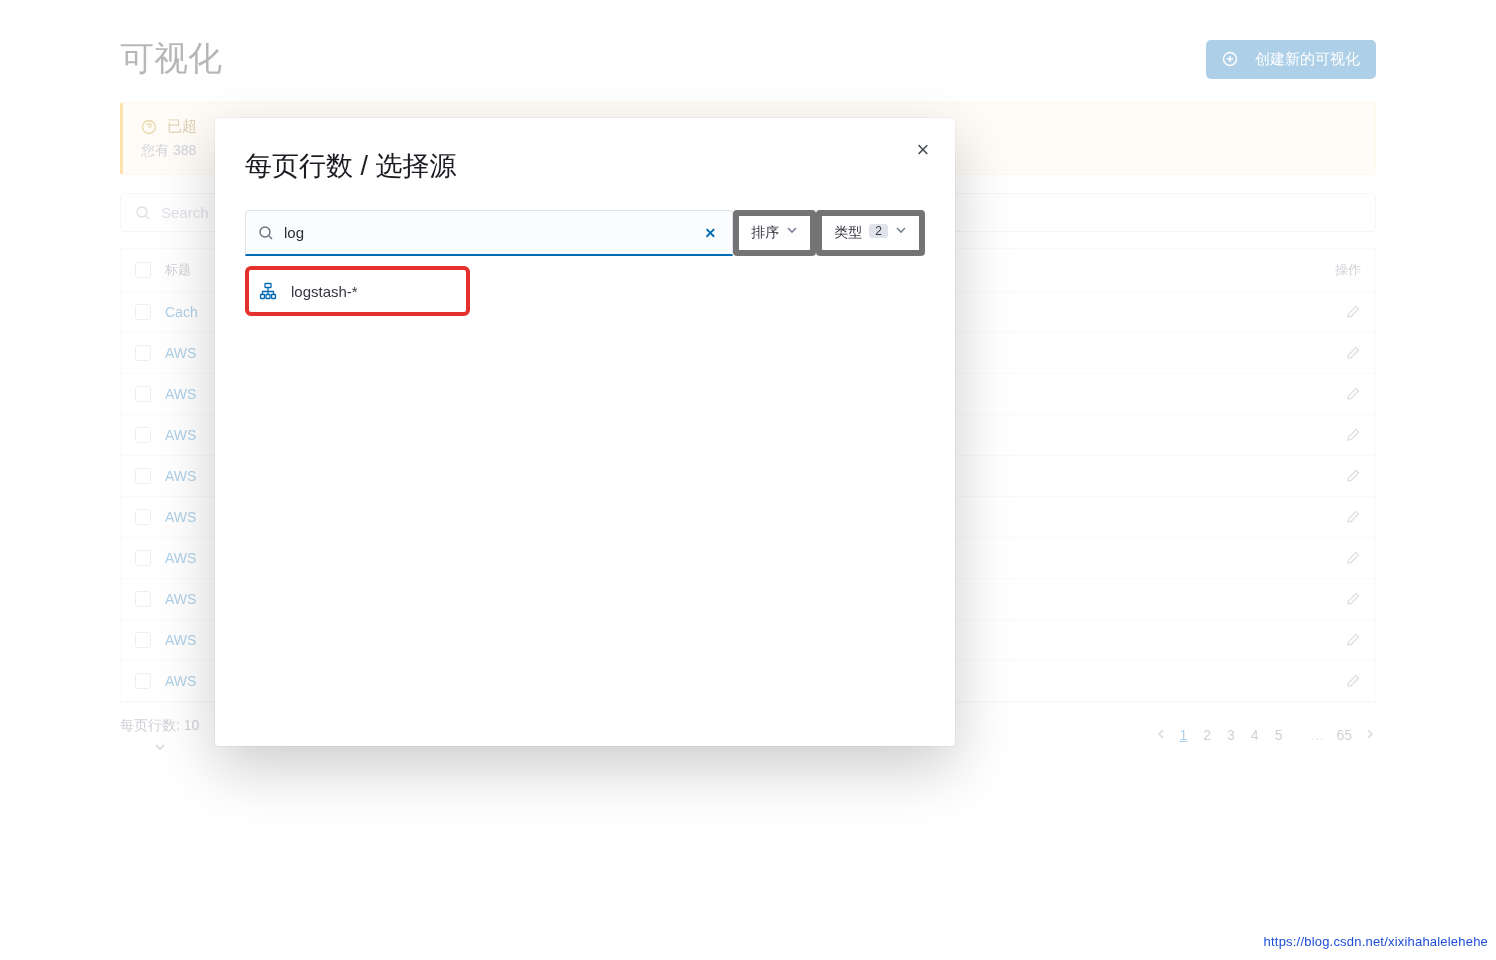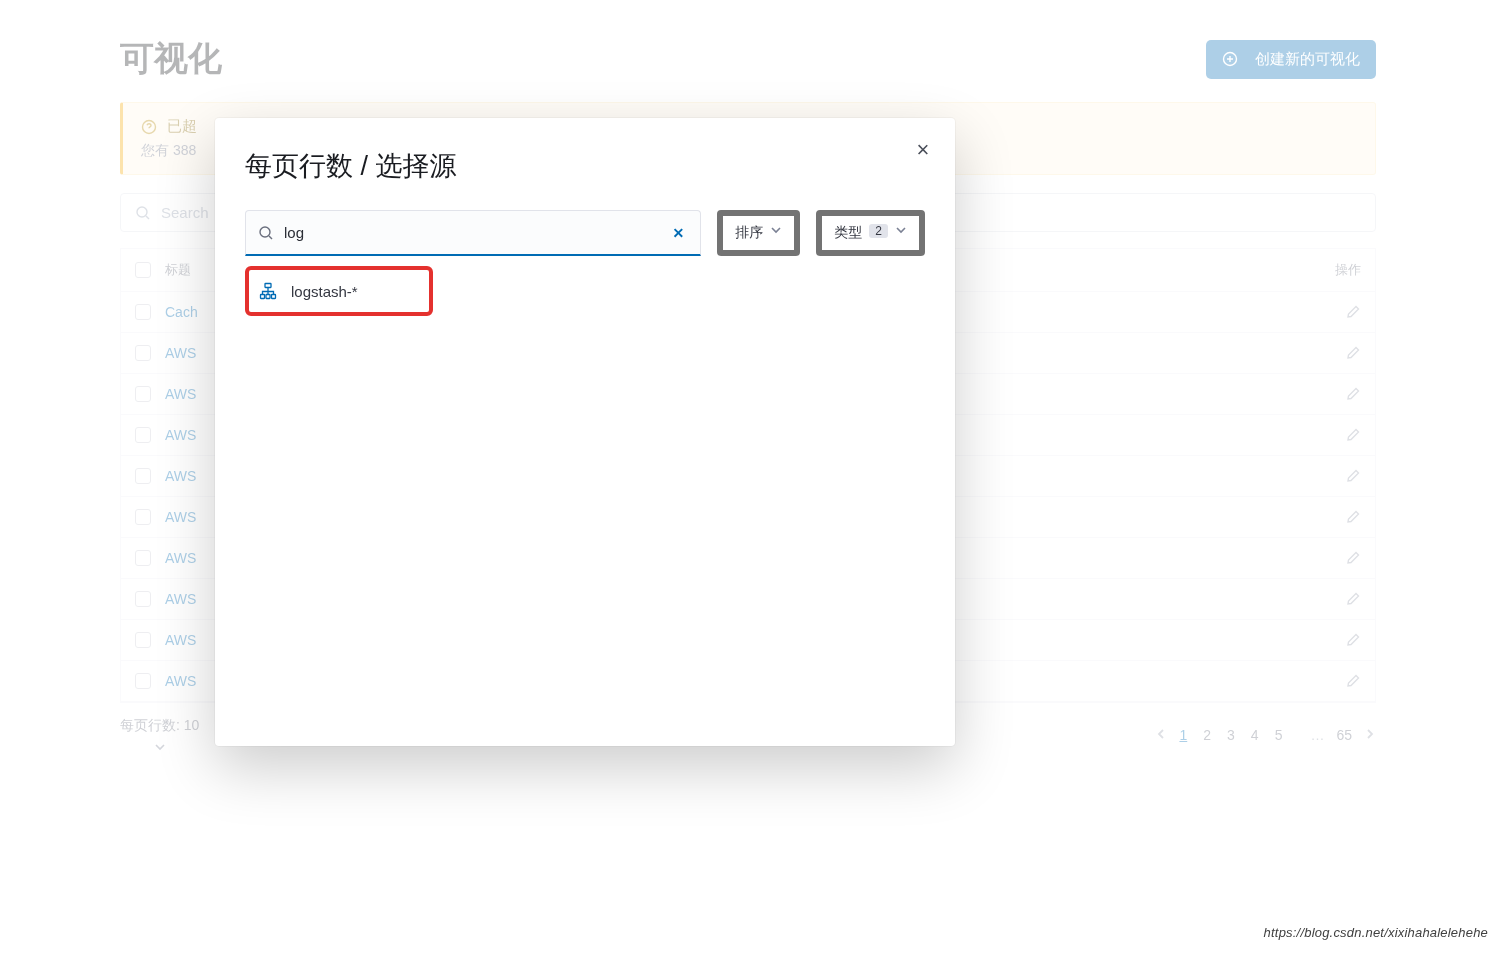--- a/index.html
+++ b/index.html
@@ -16,21 +16,21 @@
     }
     .header-row {
       display: flex;
       justify-content: space-between;
       align-items: center;
       margin-bottom: 20px;
     }
     .page-title {
       font-size: 34px;
       color: #1a1c21;
-      font-weight: 700;
+      font-weight: 400;
     }
     .create-btn {
       background: #006bb4;
       color: #fff;
       border: none;
       border-radius: 5px;
       padding: 10px 16px;
       font-size: 15px;
       display: inline-flex;
       align-items: center;
@@ -163,21 +163,20 @@
       justify-content: center;
     }
     .modal-title {
       font-size: 27px;
       color: #1a1c21;
       font-weight: 400;
       margin-bottom: 26px;
     }
     .modal-controls {
       display: flex;
-      gap: 16px;
       margin-bottom: 10px;
     }
     .modal-search {
       flex: 1;
       border: 1px solid #e1e3ea;
       border-bottom: 2px solid #006bb4;
       border-radius: 4px 4px 0 0;
       display: flex;
       align-items: center;
       padding: 8px 12px;
@@ -226,32 +225,31 @@
       gap: 14px;
       padding: 12px 10px;
       color: #343741;
       font-size: 15px;
     }
     .result-icon { width: 18px; height: 18px; color: #006bb4; }
     .hl-box {
       border: 4px solid #e4312e;
       border-radius: 6px;
       position: relative;
-      width: 188px;
+      width: 225px;
       margin-top: 2px;
     }
     .watermark {
       position: absolute;
       right: 8px;
-      bottom: 20px;
-      color: #404040;
+      bottom: 11px;
+      color: #1d4ed8;
       font-size: 13px;
       z-index: 30;
       letter-spacing: 0.2px;
-      font-style: italic;
     }
   </style>
 </head>
 <body>
 
 <div class="page-container">
   <div class="header-row">
     <h1 class="page-title">可视化</h1>
     <button class="create-btn">
       <svg viewBox="0 0 16 16" fill="none" stroke="currentColor" stroke-width="1.4">

